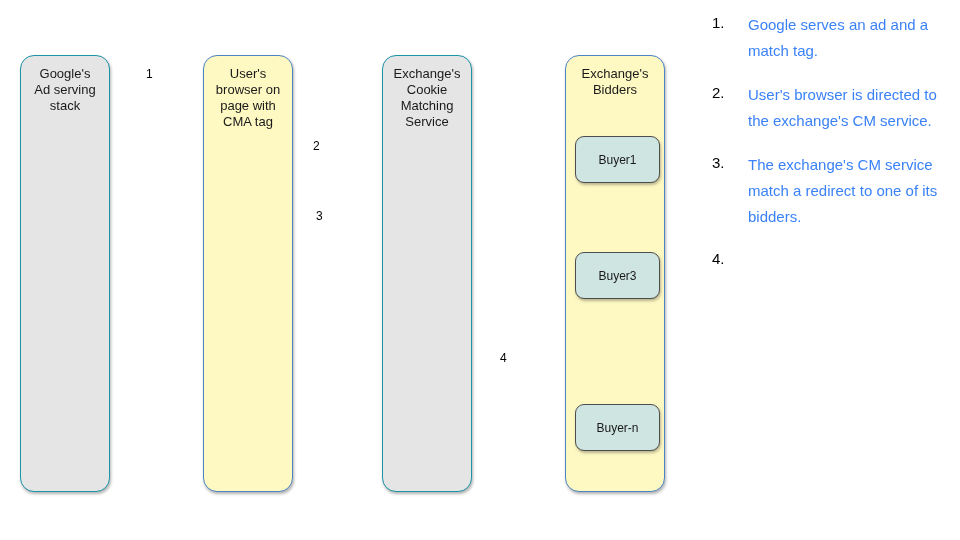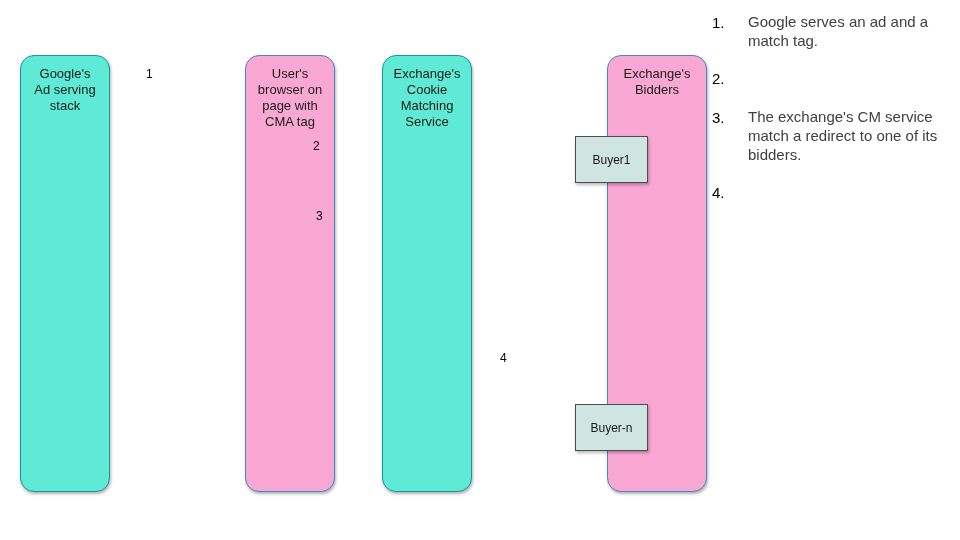--- a/index.html
+++ b/index.html
@@ -29,51 +29,50 @@
     position: absolute;
     box-sizing: border-box;
     border-radius: 14px;
     border: 1px solid #1f93a8;
     box-shadow: 1px 2px 3px rgba(0,0,0,0.30);
     display: flex;
     justify-content: center;
     padding-top: 10px;
   }
   .pillar.green {
-    background: #5eead4;
+    background: #e5e5e5;
     border-color: #1b94a6;
   }
   .pillar.blue {
-    background: #f9a8d4;
+    background: #fef9c3;
     border-color: #4b85c4;
-    margin-left: 42px;
   }
   .pillar-label {
     font-size: 13px;
     line-height: 16px;
     text-align: center;
     white-space: pre-line;
     color: #1a1a1a;
   }
 
   #box-google  { left: 20px;  top: 55px; width: 90px;  height: 437px; }
   #box-browser { left: 203px; top: 55px; width: 90px;  height: 437px; }
   #box-cms     { left: 382px; top: 55px; width: 90px;  height: 437px; }
   #box-bidders { left: 565px; top: 55px; width: 100px; height: 437px; }
 
   
   .buyer {
     position: absolute;
     box-sizing: border-box;
     left: 575px;
-    width: 73px;
+    width: 85px;
     height: 47px;
     background: #cfe5e1;
     border: 1px solid #4d4d4d;
-    border-radius: 0;
+    border-radius: 9px;
     display: flex;
     align-items: center;
     justify-content: center;
     font-size: 12px;
     color: #1a1a1a;
     box-shadow: 1px 2px 3px rgba(0,0,0,0.28);
   }
 
   
   .arrow-label {
@@ -104,22 +103,22 @@
   .step-num {
     width: 36px;
     flex: 0 0 36px;
     font-size: 15px;
     line-height: 21px;
     color: #000;
   }
   .step-text {
     flex: 1 1 auto;
     font-size: 15px;
-    line-height: 19px;
-    color: #404040;
+    line-height: 26px;
+    color: #3b82f6;
   }
 </style>
 </head>
 <body>
 
 <div id="canvas">
 
   <div class="pillar green" id="box-google">
     <div class="pillar-label">Google's
 Ad serving
@@ -139,20 +138,21 @@
 Matching
 Service</div>
   </div>
 
   <div class="pillar blue" id="box-bidders">
     <div class="pillar-label">Exchange's
 Bidders</div>
   </div>
 
   <div class="buyer" style="top:136px">Buyer1</div>
+  <div class="buyer" style="top:252px">Buyer3</div>
   <div class="buyer" style="top:404px">Buyer-n</div>
 
   <svg class="arrows" xmlns="http://www.w3.org/2000/svg">
     <defs>
       <marker id="ahead" viewBox="0 0 10 10" refX="9" refY="5" markerWidth="6.5" markerHeight="6.5" orient="auto-start-reverse">
         <path d="M 0 0 L 10 5 L 0 10 z" fill="#1b8fa3"></path>
       </marker>
       <filter id="softshadow" x="-20%" y="-40%" width="150%" height="220%">
         <feDropShadow dx="1" dy="2" stdDeviation="1" flood-color="#000000" flood-opacity="0.30"></feDropShadow>
       </filter>
@@ -180,20 +180,21 @@
   <span class="arrow-label" style="left:316px; top:210px">3</span>
   <span class="arrow-label" style="left:500px; top:352px">4</span>
 
   <div id="steps-list">
     <div class="step">
       <div class="step-num">1.</div>
       <div class="step-text">Google serves an ad and a match tag.</div>
     </div>
     <div class="step">
       <div class="step-num">2.</div>
+      <div class="step-text">User's browser is directed to the exchange's CM service.</div>
     </div>
     <div class="step">
       <div class="step-num">3.</div>
       <div class="step-text">The exchange's CM service match a redirect to one of its bidders.</div>
     </div>
     <div class="step">
       <div class="step-num">4.</div>
     </div>
   </div>
 

